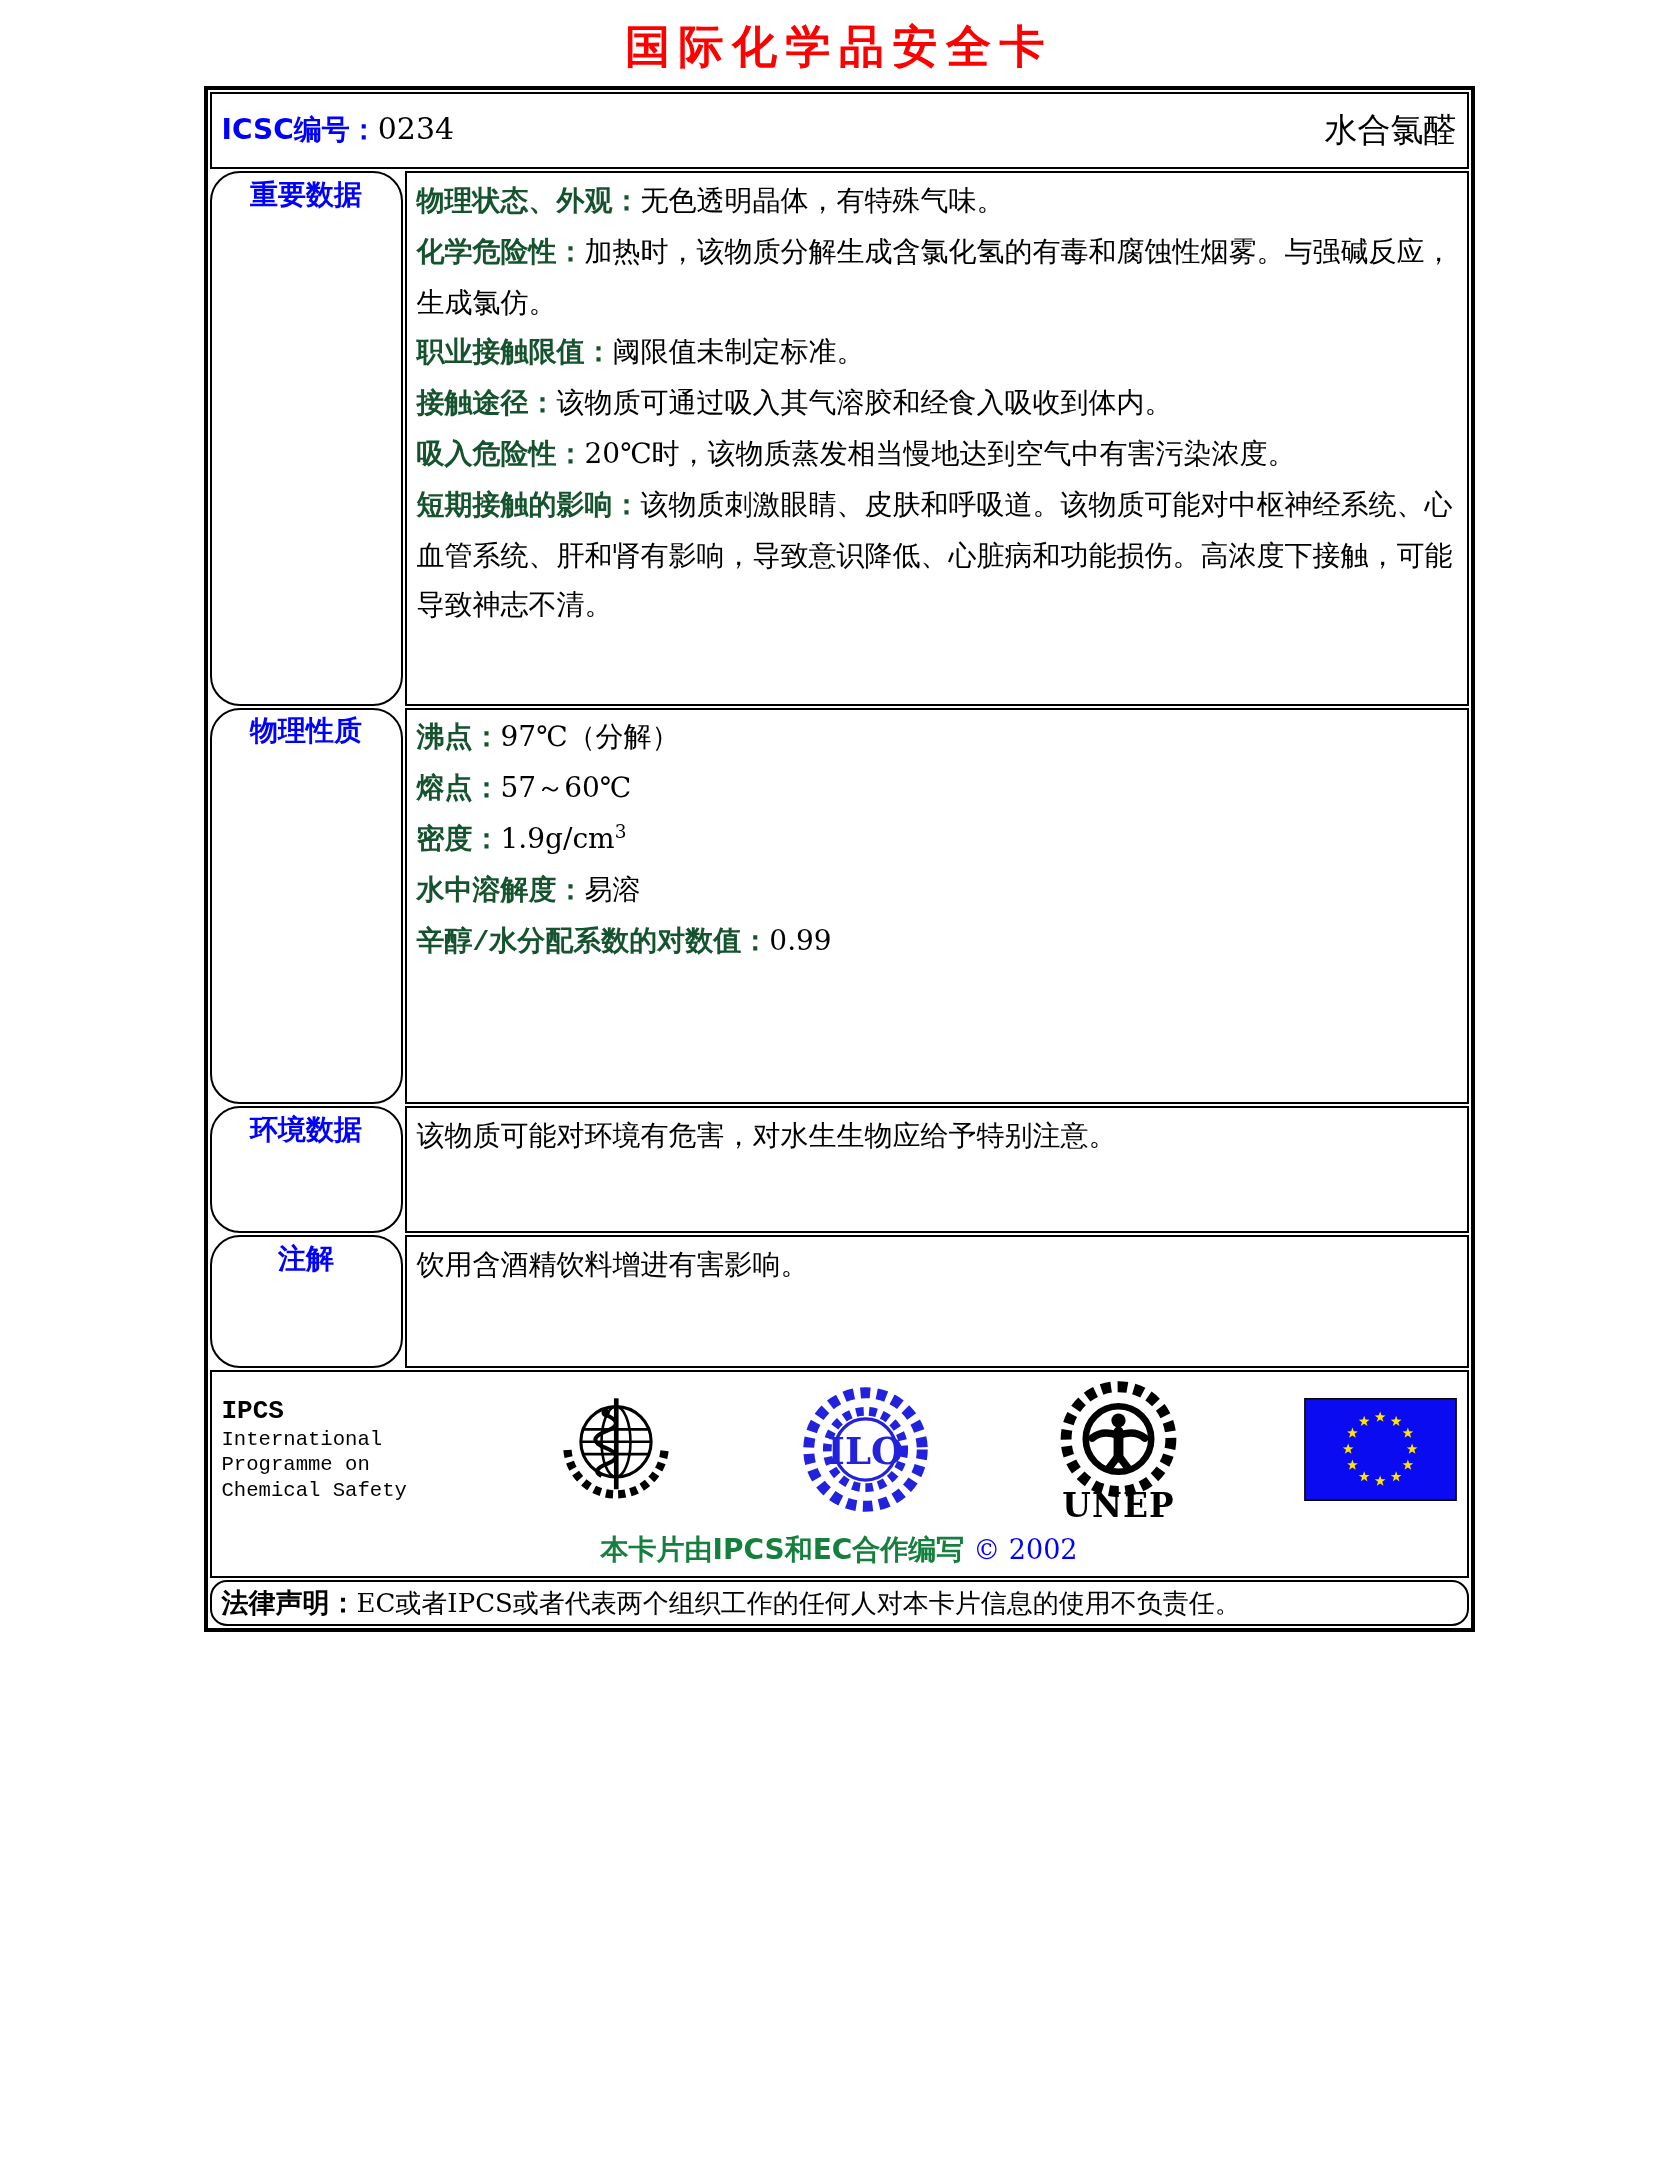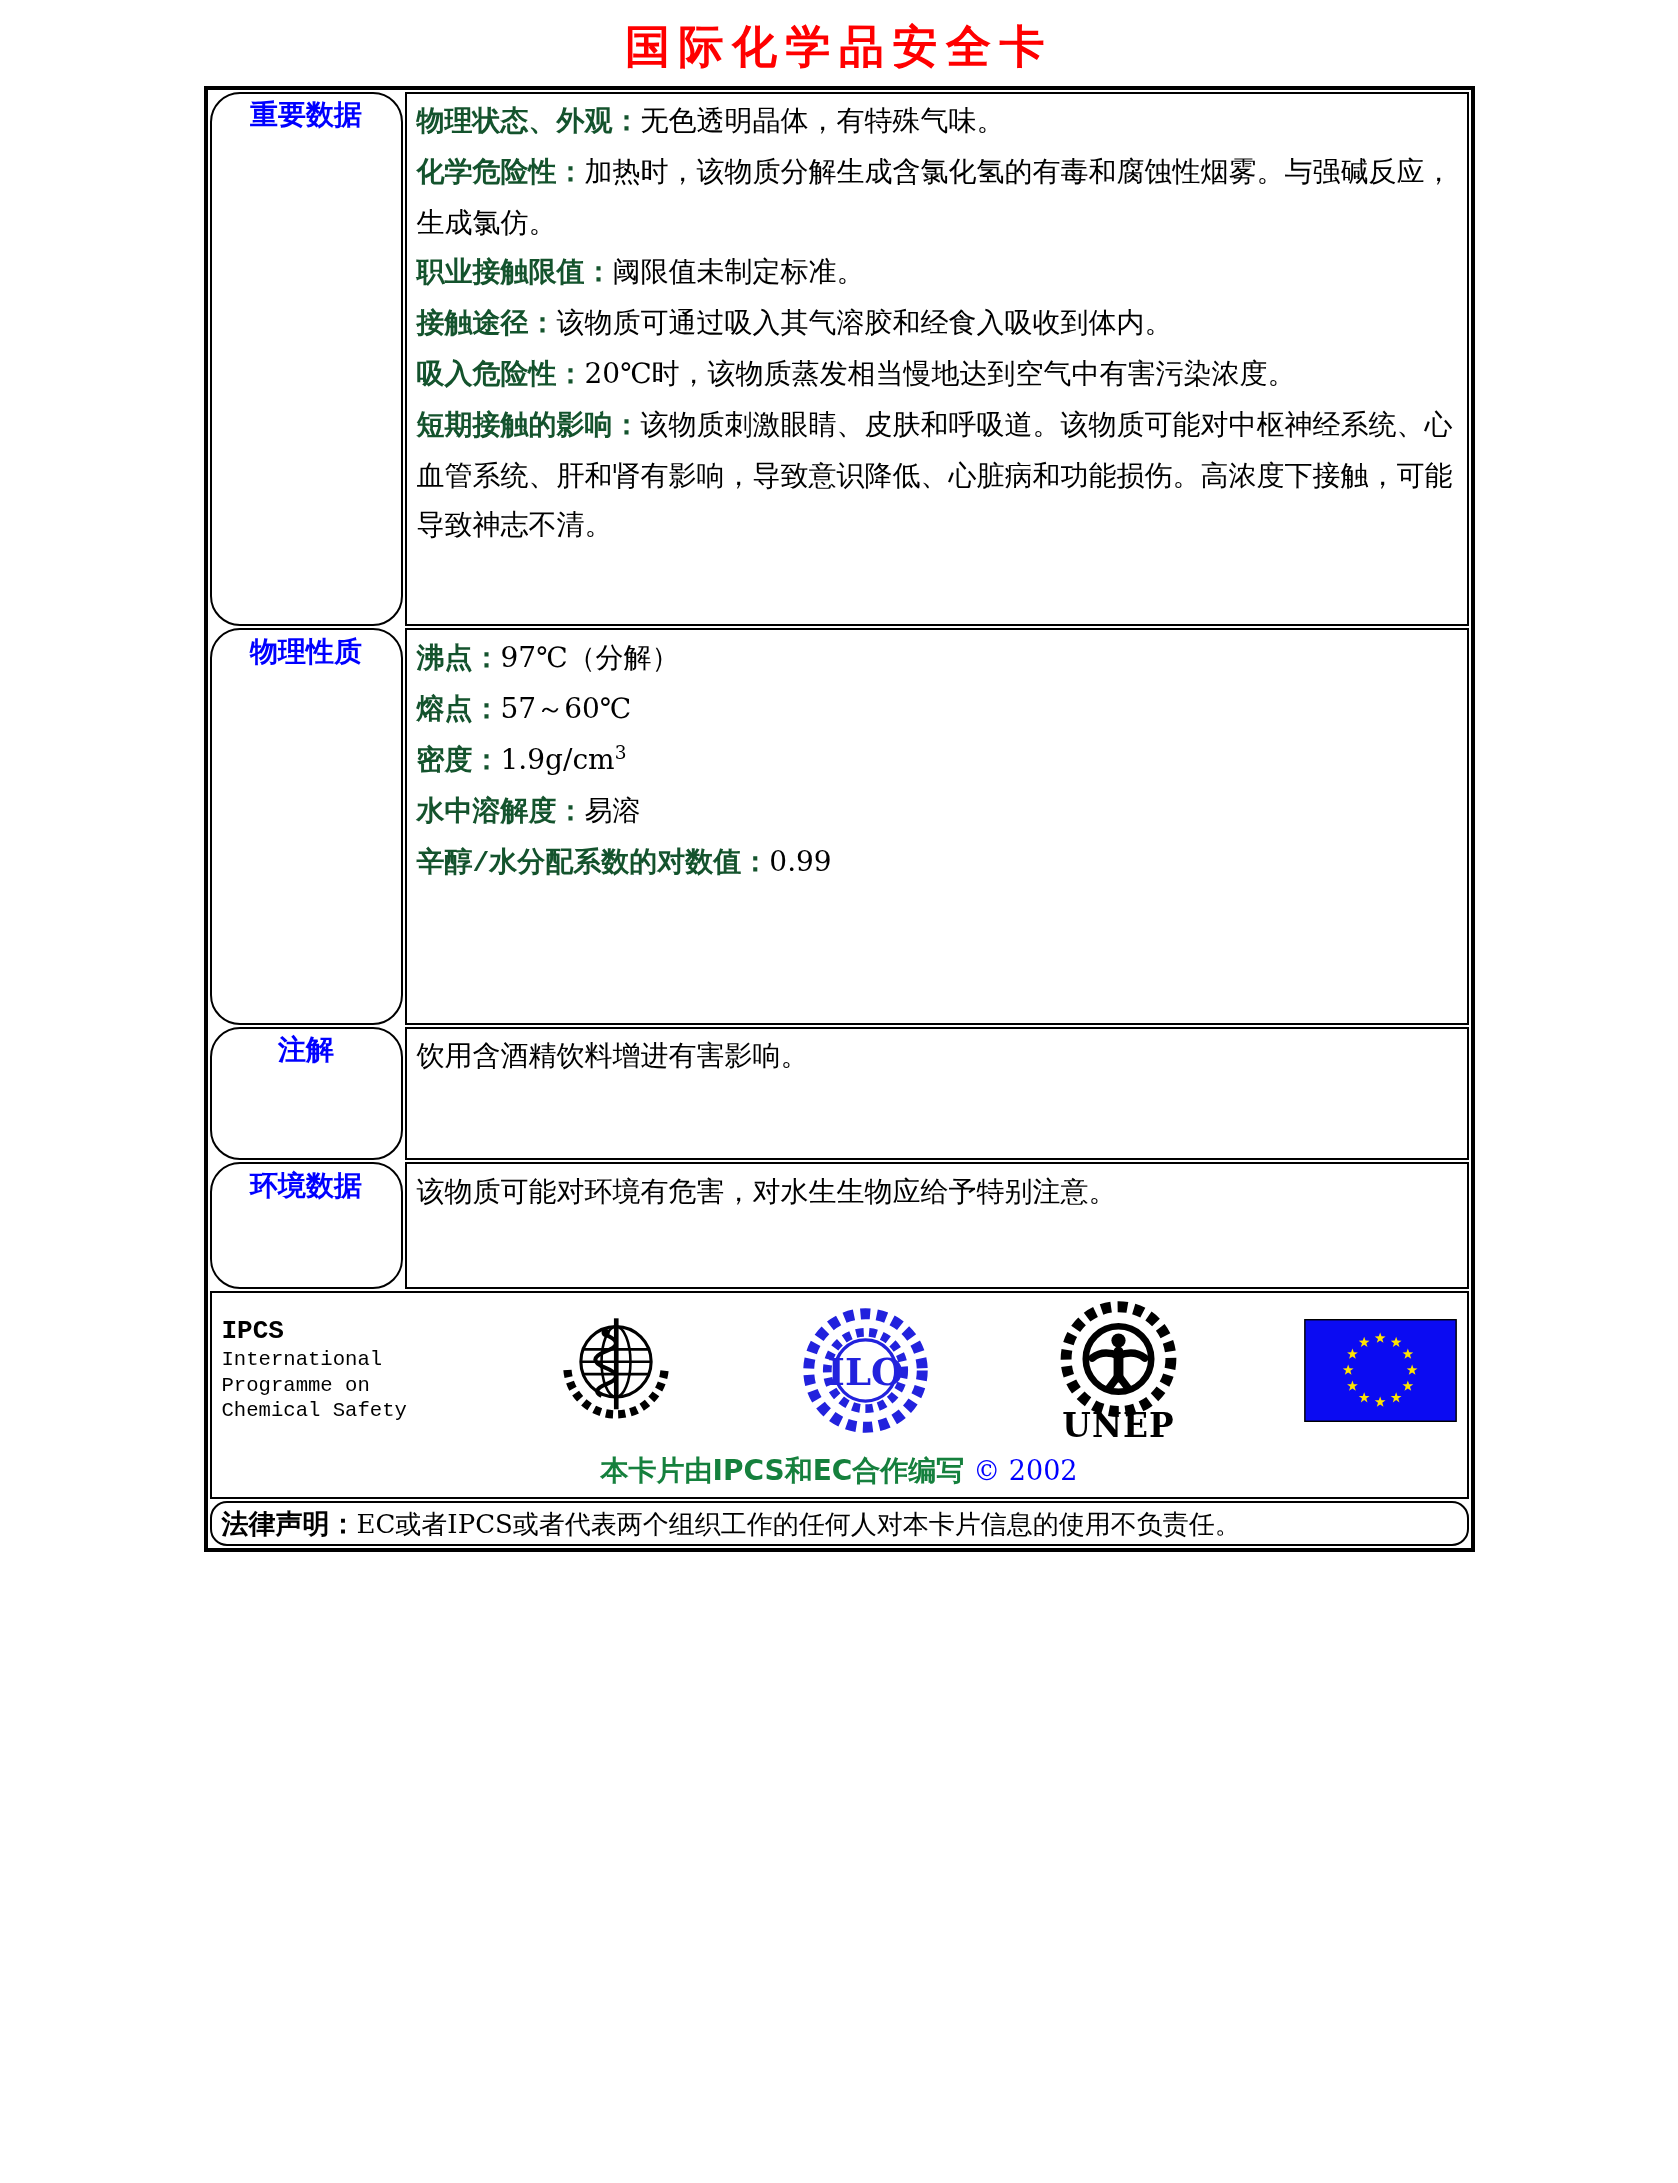--- a/index.html
+++ b/index.html
@@ -64,20 +64,30 @@
   svg{display:block;}
 </style>
 </head>
 <body>
 
 <div class="page-title">国际化学品安全卡</div>
 
 <table class="card">
 
   <tbody>
+      <tr>
+    <td colspan="2" class="hdr-cell">
+      <div class="hdr-flex">
+        <div>
+          <span class="icsc-label">ICSC编号：</span><span class="icsc-number">0234</span>
+        </div>
+        <span class="chem-name">水合氯醛</span>
+      </div>
+    </td>
+  </tr>
 
   <tr>
     <td class="sec-label">
       <span class="sec-label-text">重要数据</span>
     </td>
     <td class="content cell-important">
       <div class="para">
         <span class="inline-label">物理状态、外观：</span><span>无色透明晶体，有特殊气味。</span>
       </div>
       <div class="para">
@@ -111,38 +121,38 @@
       </div>
       <div class="para">
         <span class="inline-label">密度：</span><span>1.9g/cm</span><sup class="sup">3</sup>
       </div>
       <div class="para">
         <span class="inline-label">水中溶解度：</span><span>易溶</span>
       </div>
       <div class="para">
         <span class="inline-label">辛醇/水分配系数的对数值：</span><span>0.99</span>
       </div>
+    </td>
+  </tr>
+
+  <tr>
+    <td class="sec-label">
+      <span class="sec-label-text">环境数据</span>
+    </td>
+    <td class="content cell-environment">
+      <div class="para">该物质可能对环境有危害，对水生生物应给予特别注意。</div>
     </td>
   </tr>
 
   <tr>
     <td class="sec-label">
       <span class="sec-label-text">注解</span>
     </td>
     <td class="content cell-notes">
       <div class="para">饮用含酒精饮料增进有害影响。</div>
-    </td>
-  </tr>
-
-  <tr>
-    <td class="sec-label">
-      <span class="sec-label-text">环境数据</span>
-    </td>
-    <td class="content cell-environment">
-      <div class="para">该物质可能对环境有危害，对水生生物应给予特别注意。</div>
     </td>
   </tr>
 
 
   <tr>
     <td colspan="2" class="logos-cell">
       <div class="logos-flex">
         <div class="ipcs-block">
           <div class="ipcs-acronym">IPCS</div>
           <div>International</div>

